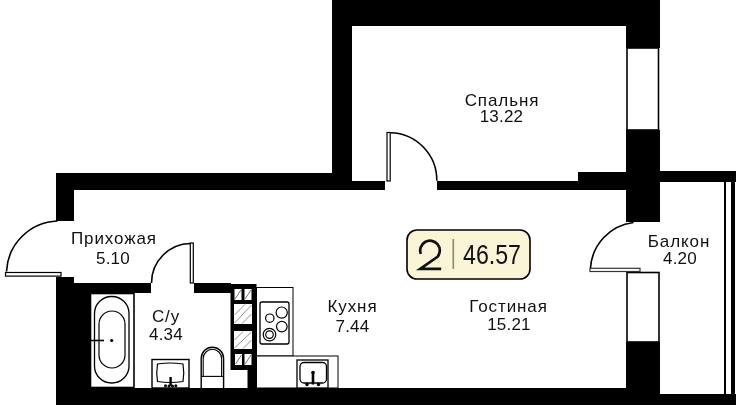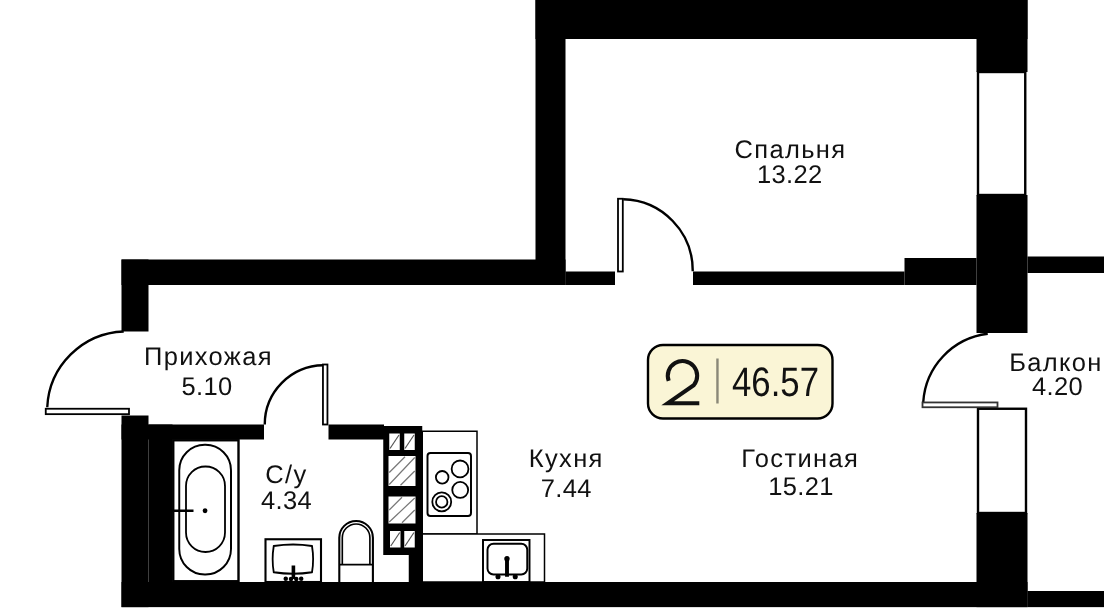--- a/index.html
+++ b/index.html
@@ -1,16 +1,16 @@
 <!DOCTYPE html>
 <html><head>
 <meta charset="utf-8">
 <style>
   html,body{margin:0;padding:0;background:#fff;}
-  .plan{position:relative;width:644px;height:405px;font-family:"Liberation Sans",sans-serif;margin-left:25px;}
+  .plan{position:relative;width:644px;height:405px;font-family:"Liberation Sans",sans-serif;}
   svg{display:block;}
   text{fill:#111;}
   .lbl{font-size:17px;letter-spacing:0.9px;}
   .num{font-size:17px;letter-spacing:0.2px;}
 </style>
 </head>
 <body>
 <div class="plan">
 <svg width="736" height="405" viewBox="0 0 736 405">
 

